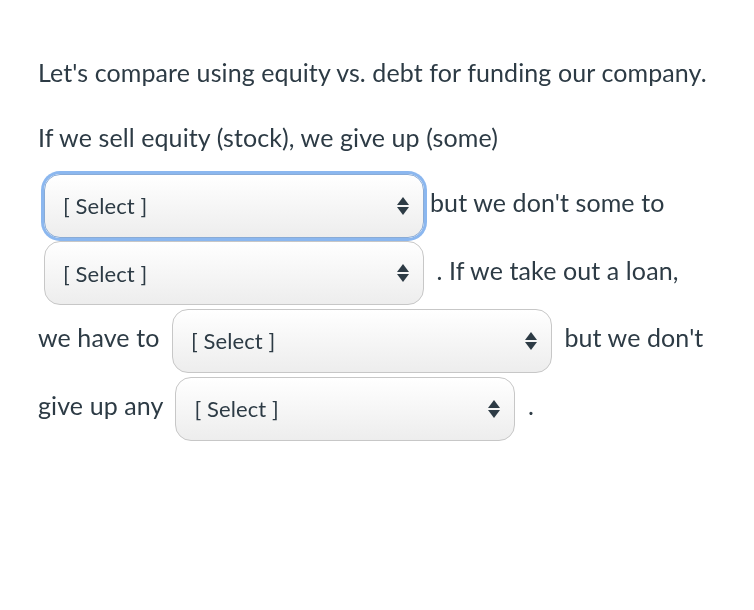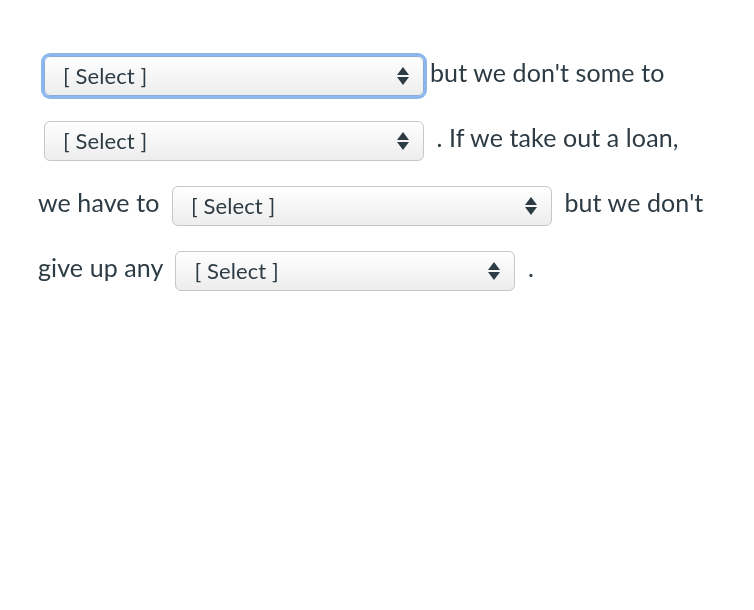--- a/index.html
+++ b/index.html
@@ -16,25 +16,25 @@
   .passage {
     letter-spacing: 0.1px;
   }
   .frag { white-space: pre-wrap; }
   .select {
     display: inline-flex;
     align-items: center;
     justify-content: space-between;
     vertical-align: middle;
     width: 380px;
-    height: 40px;
+    height: 64px;
     padding: 0 14px 0 18px;
     margin: 0 6px;
     border: 1px solid #c7c7c7;
-    border-radius: 6px;
+    border-radius: 16px;
     background: linear-gradient(#ffffff, #ededed);
     font-size: 22px;
     color: #2d3b45;
     cursor: pointer;
     user-select: none;
   }
   .select.focused {
     box-shadow: 0 0 0 3px #8bb7ef;
     border-color: #89abd6;
   }
@@ -43,21 +43,21 @@
     flex-direction: column;
     align-items: center;
     line-height: 0;
   }
   .arrows svg { display: block; }
 </style>
 </head>
 <body>
 
 <div class="passage">
-  <span class="select focused">
+  <span class="frag">Let's compare using equity vs. debt for funding our company. If we sell equity (stock), we give up (some) </span><span class="select focused">
     <span>[ Select ]</span>
     <span class="arrows">
       <svg width="12" height="8" viewBox="0 0 12 8">
           <polygon points="6,0 12,8 0,8" fill="#2d3b45"></polygon>
         </svg>
       <svg width="12" height="8" viewBox="0 0 12 8" style="margin-top:2px">
           <polygon points="0,0 12,0 6,8" fill="#2d3b45"></polygon>
         </svg>
     </span>
   </span><span class="frag">but we don't some to </span><span class="select">

